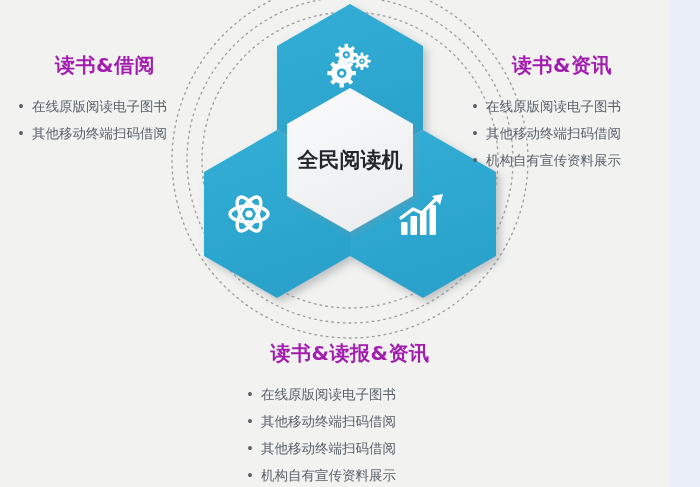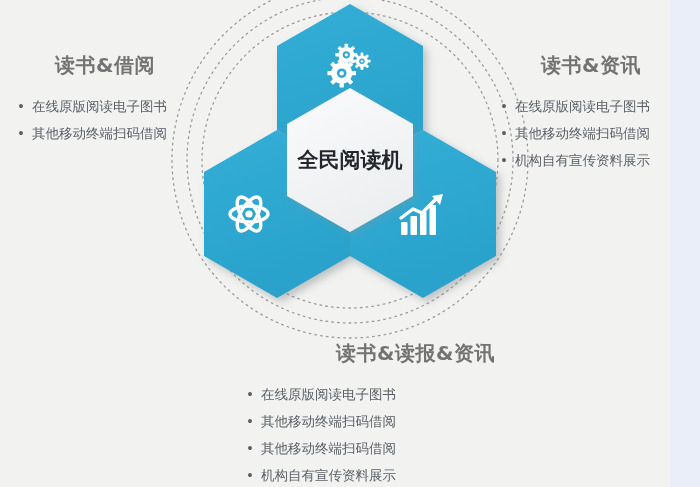--- a/index.html
+++ b/index.html
@@ -48,21 +48,21 @@
     overflow: visible;
   }
 
   
   .block {
     position: absolute;
   }
   .block .heading {
     font-size: 20px;
     font-weight: bold;
-    color: #737373;
+    color: #a21caf;
     letter-spacing: 0.5px;
     white-space: nowrap;
   }
   .block ul {
     list-style: none;
     margin: 0;
     padding: 0;
   }
   .block li {
     font-size: 13.5px;
@@ -89,38 +89,38 @@
     text-align: left;
   }
   #block-left .heading {
     text-align: center;
     margin: 0 0 14px 0;
   }
   #block-left ul { padding-left: 14px; }
 
   
   #block-right {
-    left: 491px;
+    left: 462px;
     top: 52px;
     width: 200px;
   }
   #block-right .heading {
     text-align: center;
     margin: 0 0 14px 0;
   }
   #block-right ul { padding-left: 6px; }
 
   
   #block-bottom {
     left: 205px;
     top: 340px;
     width: 290px;
   }
   #block-bottom .heading {
-    text-align: right;
+    text-align: center;
     margin: 0 0 14px 0;
   }
   #block-bottom ul { padding-left: 38px; }
 </style>
 </head>
 <body>
 
 <div id="slide">
 
   <div class="right-strip"></div>

